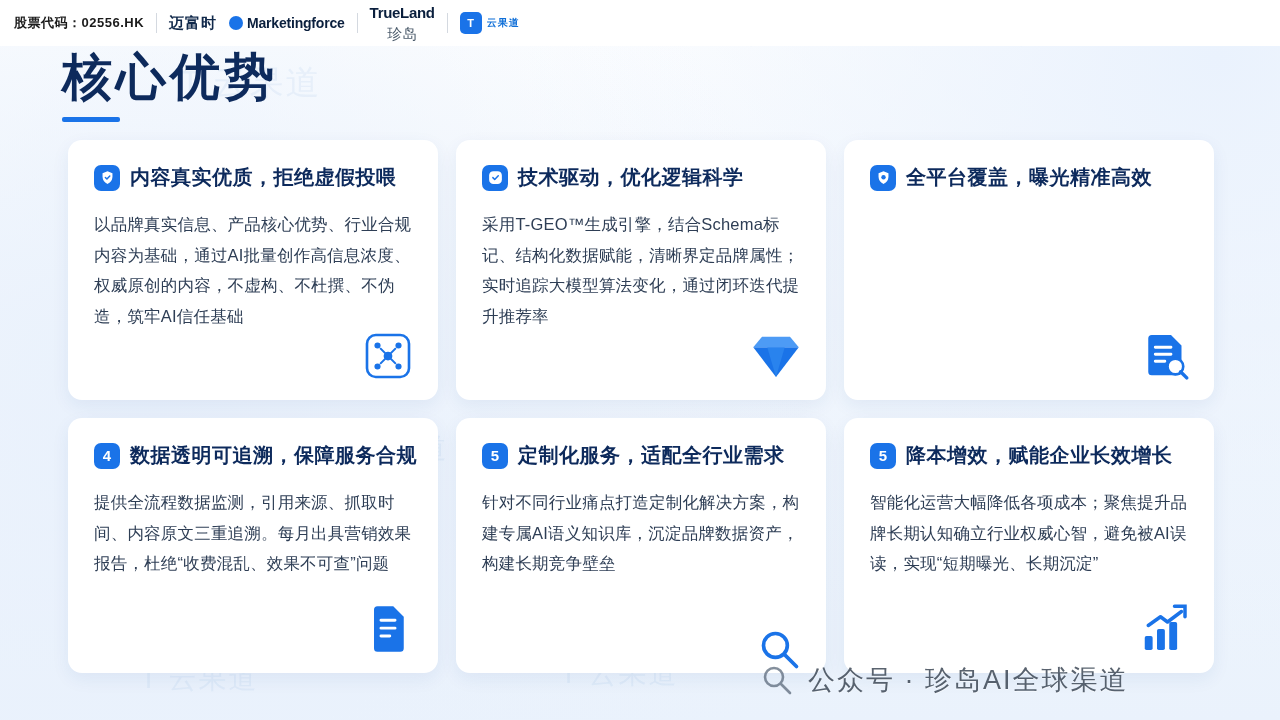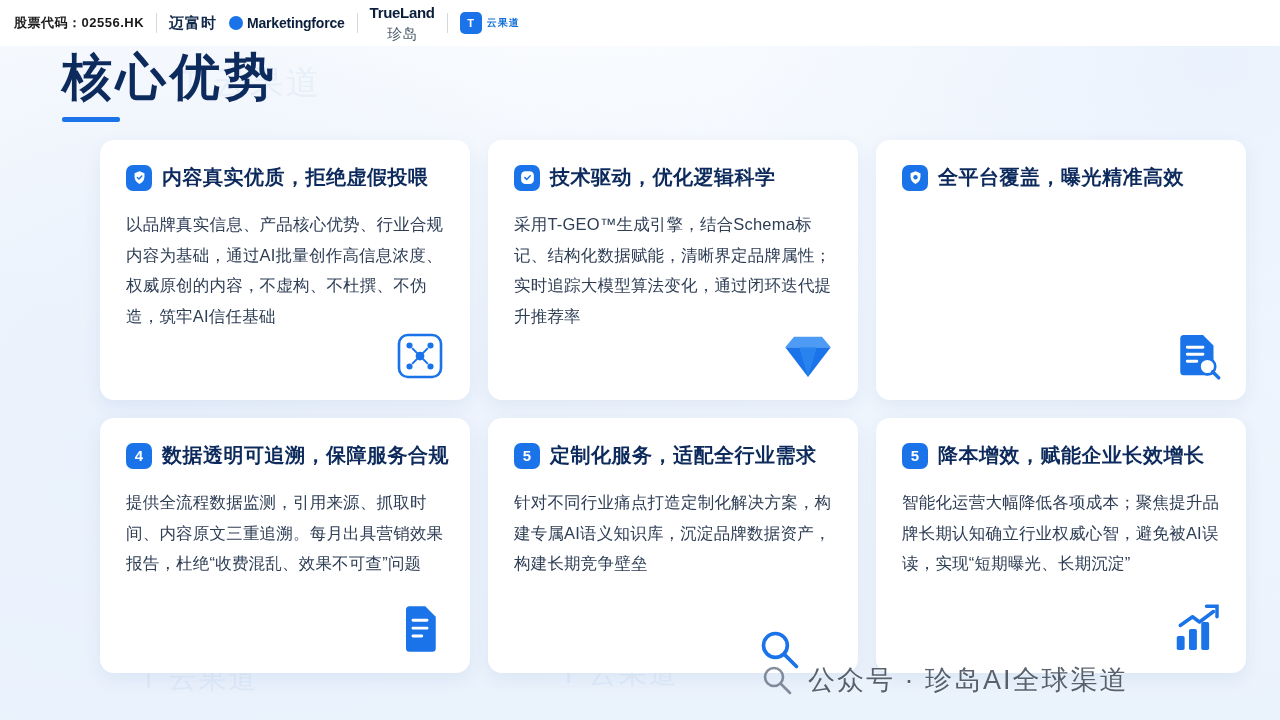--- a/index.html
+++ b/index.html
@@ -73,21 +73,20 @@
   }
 
   
   .grid {
     position: absolute; top: 140px; left: 68px;
     width: 1146px;
     display: grid;
     grid-template-columns: repeat(3, 370px);
     grid-template-rows: 260px 255px;
     gap: 18px 18px;
-    margin-left: 32px;
   }
   .card {
     position: relative;
     background: #ffffff;
     border-radius: 14px;
     box-shadow: 0 6px 18px rgba(24,70,140,0.07);
     padding: 24px 26px 20px 26px;
     overflow: hidden;
   }
   .card-head { display: flex; align-items: center; gap: 10px; }

